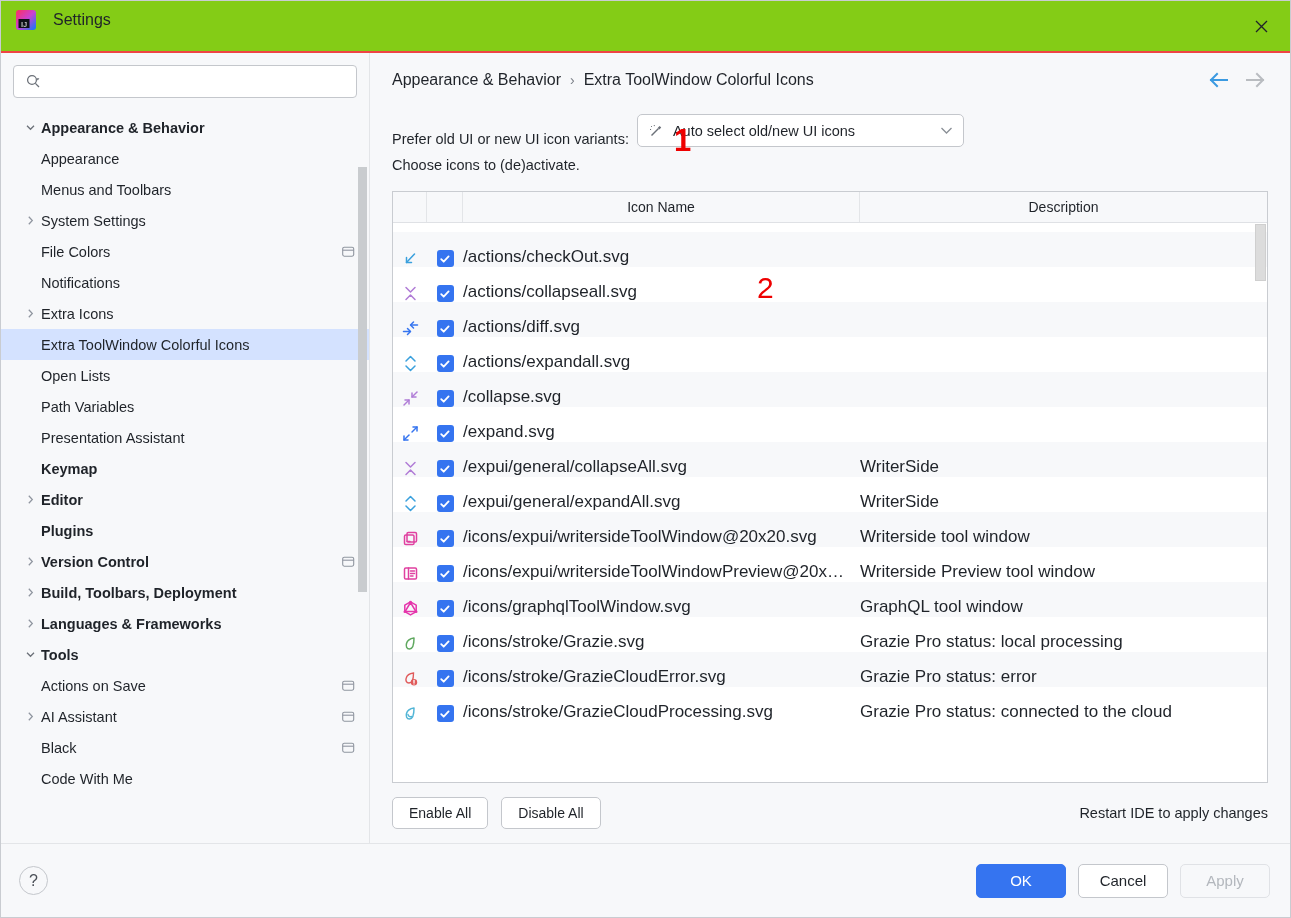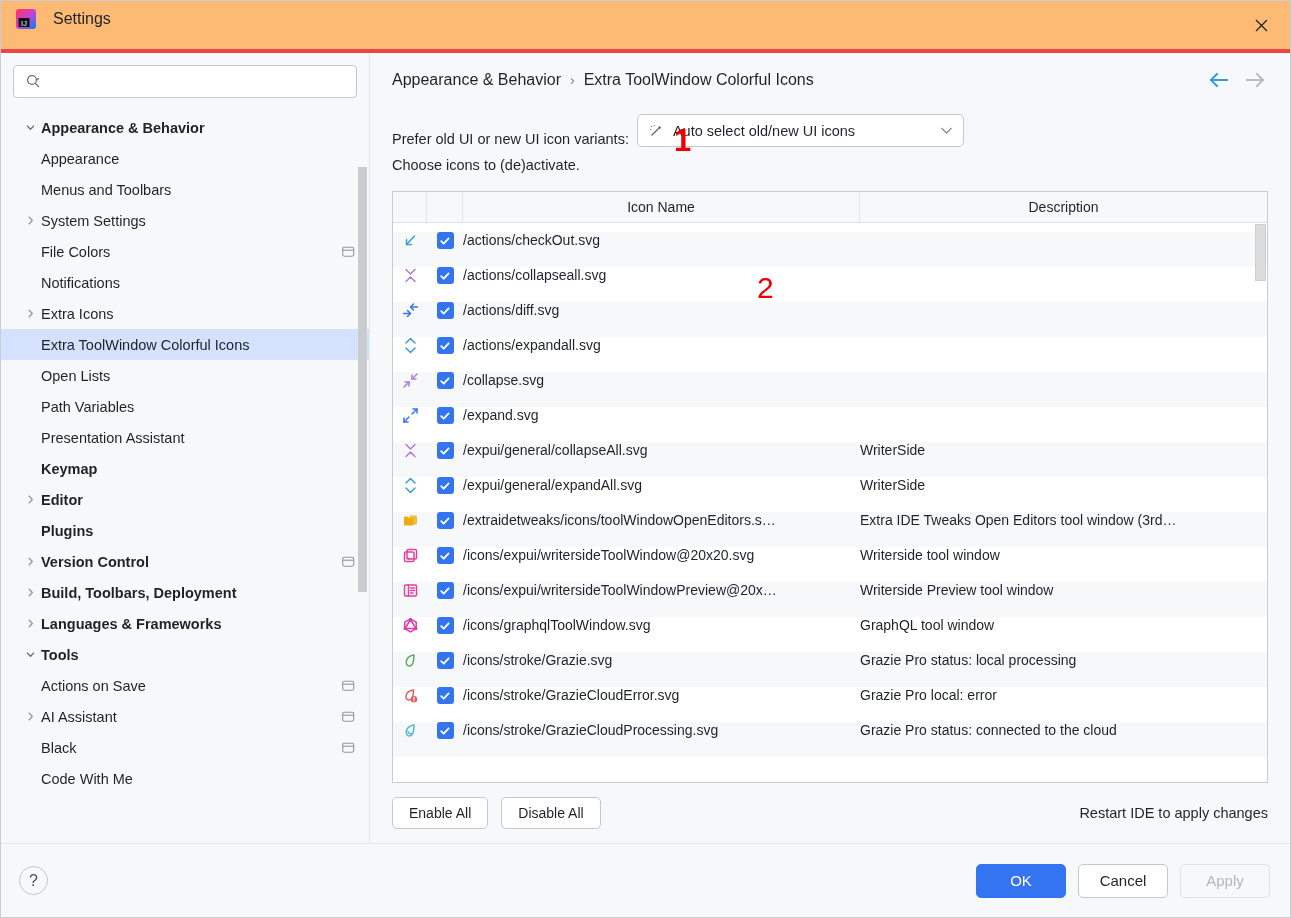--- a/index.html
+++ b/index.html
@@ -15,22 +15,22 @@
     width: 1291px; height: 918px;
     background: #f7f8fa;
     border: 1px solid #c9ccd1;
     display: flex; flex-direction: column;
   }
 
   
   .titlebar {
     height: 52px; flex: 0 0 52px;
     display: flex; align-items: center;
-    background: #fdba74;
-    border-bottom: 4px solid #ef4444;
+    background: #84cc16;
+    border-bottom: 2px solid #ef4444;
     padding: 0 14px 12px 14px;
     position: relative;
   }
   .app-logo { width: 22px; height: 22px; flex: 0 0 22px; margin-right: 16px; }
   .title-text {
     font-size: 16px; color: #1f2329; font-weight: 400;
   }
   .close-btn {
     position: absolute; right: 14px; top: 50%; transform: translateY(-50%);
     width: 30px; height: 30px; display: flex; align-items: center; justify-content: center;
@@ -130,22 +130,22 @@
     background: #f7f8fa; border-bottom: 1px solid #dfe1e5;
     font-size: 14px; color: #1f2329;
   }
   .th { display: flex; align-items: center; justify-content: center; border-right: 1px solid #e3e5e8; }
   .th-icon { width: 34px; flex: 0 0 34px; }
   .th-check { width: 36px; flex: 0 0 36px; }
   .th-name { width: 397px; flex: 0 0 397px; }
   .th-desc { flex: 1 1 auto; border-right: none; }
   .tbody { flex: 1 1 auto; overflow: hidden; position: relative; }
   .trow {
-    height: 35px; display: flex; align-items: flex-start;
-    font-size: 14px; color: #1f2329;
+    height: 35px; display: flex; align-items: flex-end;
+    font-size: 17px; color: #1f2329;
   }
   .trow:nth-child(odd) { background: #f7f8fa; }
   .trow:nth-child(even) { background: #ffffff; }
   .cell-icon { width: 34px; flex: 0 0 34px; display: flex; align-items: center; justify-content: center; }
   .cell-check { width: 36px; flex: 0 0 36px; display: flex; align-items: center; justify-content: center; }
   .cell-name {
     width: 397px; flex: 0 0 397px; white-space: nowrap; overflow: hidden;
     text-overflow: ellipsis; padding-right: 6px;
   }
   .cell-desc { flex: 1 1 auto; white-space: nowrap; overflow: hidden; text-overflow: ellipsis; padding-right: 8px; }
@@ -602,37 +602,20 @@
                   <svg width="12" height="12" viewBox="0 0 12 12">
                     <path d="M2.2 6.2 L4.7 8.7 L9.6 3.4" stroke="#ffffff" stroke-width="1.8" fill="none" stroke-linecap="round" stroke-linejoin="round"></path>
                   </svg>
                 </span>
               </div>
               <div class="cell-name">/expui/general/expandAll.svg</div>
               <div class="cell-desc">WriterSide</div>
             </div>
             <div class="trow">
               <div class="cell-icon">
-                <svg width="17" height="17" viewBox="0 0 17 17">
-                  <path d="M8.5 3.5 h5.5 a1 1 0 0 1 1 1 v7 a1 1 0 0 1 -1 1 h-6 v-9 z" fill="#f0ab00" opacity="0.75"></path>
-                  <path d="M2 5.5 a1 1 0 0 1 1 -1 h3 l1.3 1.6 h3.2 a1 1 0 0 1 1 1 v5.4 a1 1 0 0 1 -1 1 H3 a1 1 0 0 1 -1 -1 z" fill="#f0ab00"></path>
-                </svg>
-              </div>
-              <div class="cell-check">
-                <span class="cbx">
-                  <svg width="12" height="12" viewBox="0 0 12 12">
-                    <path d="M2.2 6.2 L4.7 8.7 L9.6 3.4" stroke="#ffffff" stroke-width="1.8" fill="none" stroke-linecap="round" stroke-linejoin="round"></path>
-                  </svg>
-                </span>
-              </div>
-              <div class="cell-name">/extraidetweaks/icons/toolWindowOpenEditors.s…</div>
-              <div class="cell-desc">Extra IDE Tweaks Open Editors tool window (3rd…</div>
-            </div>
-            <div class="trow">
-              <div class="cell-icon">
                 <svg width="17" height="17" viewBox="0 0 17 17" fill="none" stroke="#e040a0" stroke-width="1.5" stroke-linecap="round" stroke-linejoin="round">
                   <rect x="5" y="2.5" width="9.5" height="9.5" rx="1.3"></rect>
                   <rect x="2.5" y="5" width="9.5" height="9.5" rx="1.3"></rect>
                   <path d="M5 11.5 H8"></path>
                 </svg>
               </div>
               <div class="cell-check">
                 <span class="cbx">
                   <svg width="12" height="12" viewBox="0 0 12 12">
                     <path d="M2.2 6.2 L4.7 8.7 L9.6 3.4" stroke="#ffffff" stroke-width="1.8" fill="none" stroke-linecap="round" stroke-linejoin="round"></path>
@@ -706,21 +689,21 @@
                 </svg>
               </div>
               <div class="cell-check">
                 <span class="cbx">
                   <svg width="12" height="12" viewBox="0 0 12 12">
                     <path d="M2.2 6.2 L4.7 8.7 L9.6 3.4" stroke="#ffffff" stroke-width="1.8" fill="none" stroke-linecap="round" stroke-linejoin="round"></path>
                   </svg>
                 </span>
               </div>
               <div class="cell-name">/icons/stroke/GrazieCloudError.svg</div>
-              <div class="cell-desc">Grazie Pro local: error</div>
+              <div class="cell-desc">Grazie Pro status: error</div>
             </div>
             <div class="trow">
               <div class="cell-icon">
                 <svg width="17" height="17" viewBox="0 0 17 17" fill="none" stroke="#52b5d6" stroke-width="1.5" stroke-linecap="round" stroke-linejoin="round">
                   <path d="M12 3 C12 9 11 14 7.5 14 C4.5 14 3.8 11 4.5 8.5 C5.3 5.5 8.5 3.5 12 3 Z"></path>
                   <path d="M6 9.5 a2.6 2.6 0 0 0 3.6 2"></path>
                 </svg>
               </div>
               <div class="cell-check">
                 <span class="cbx">

